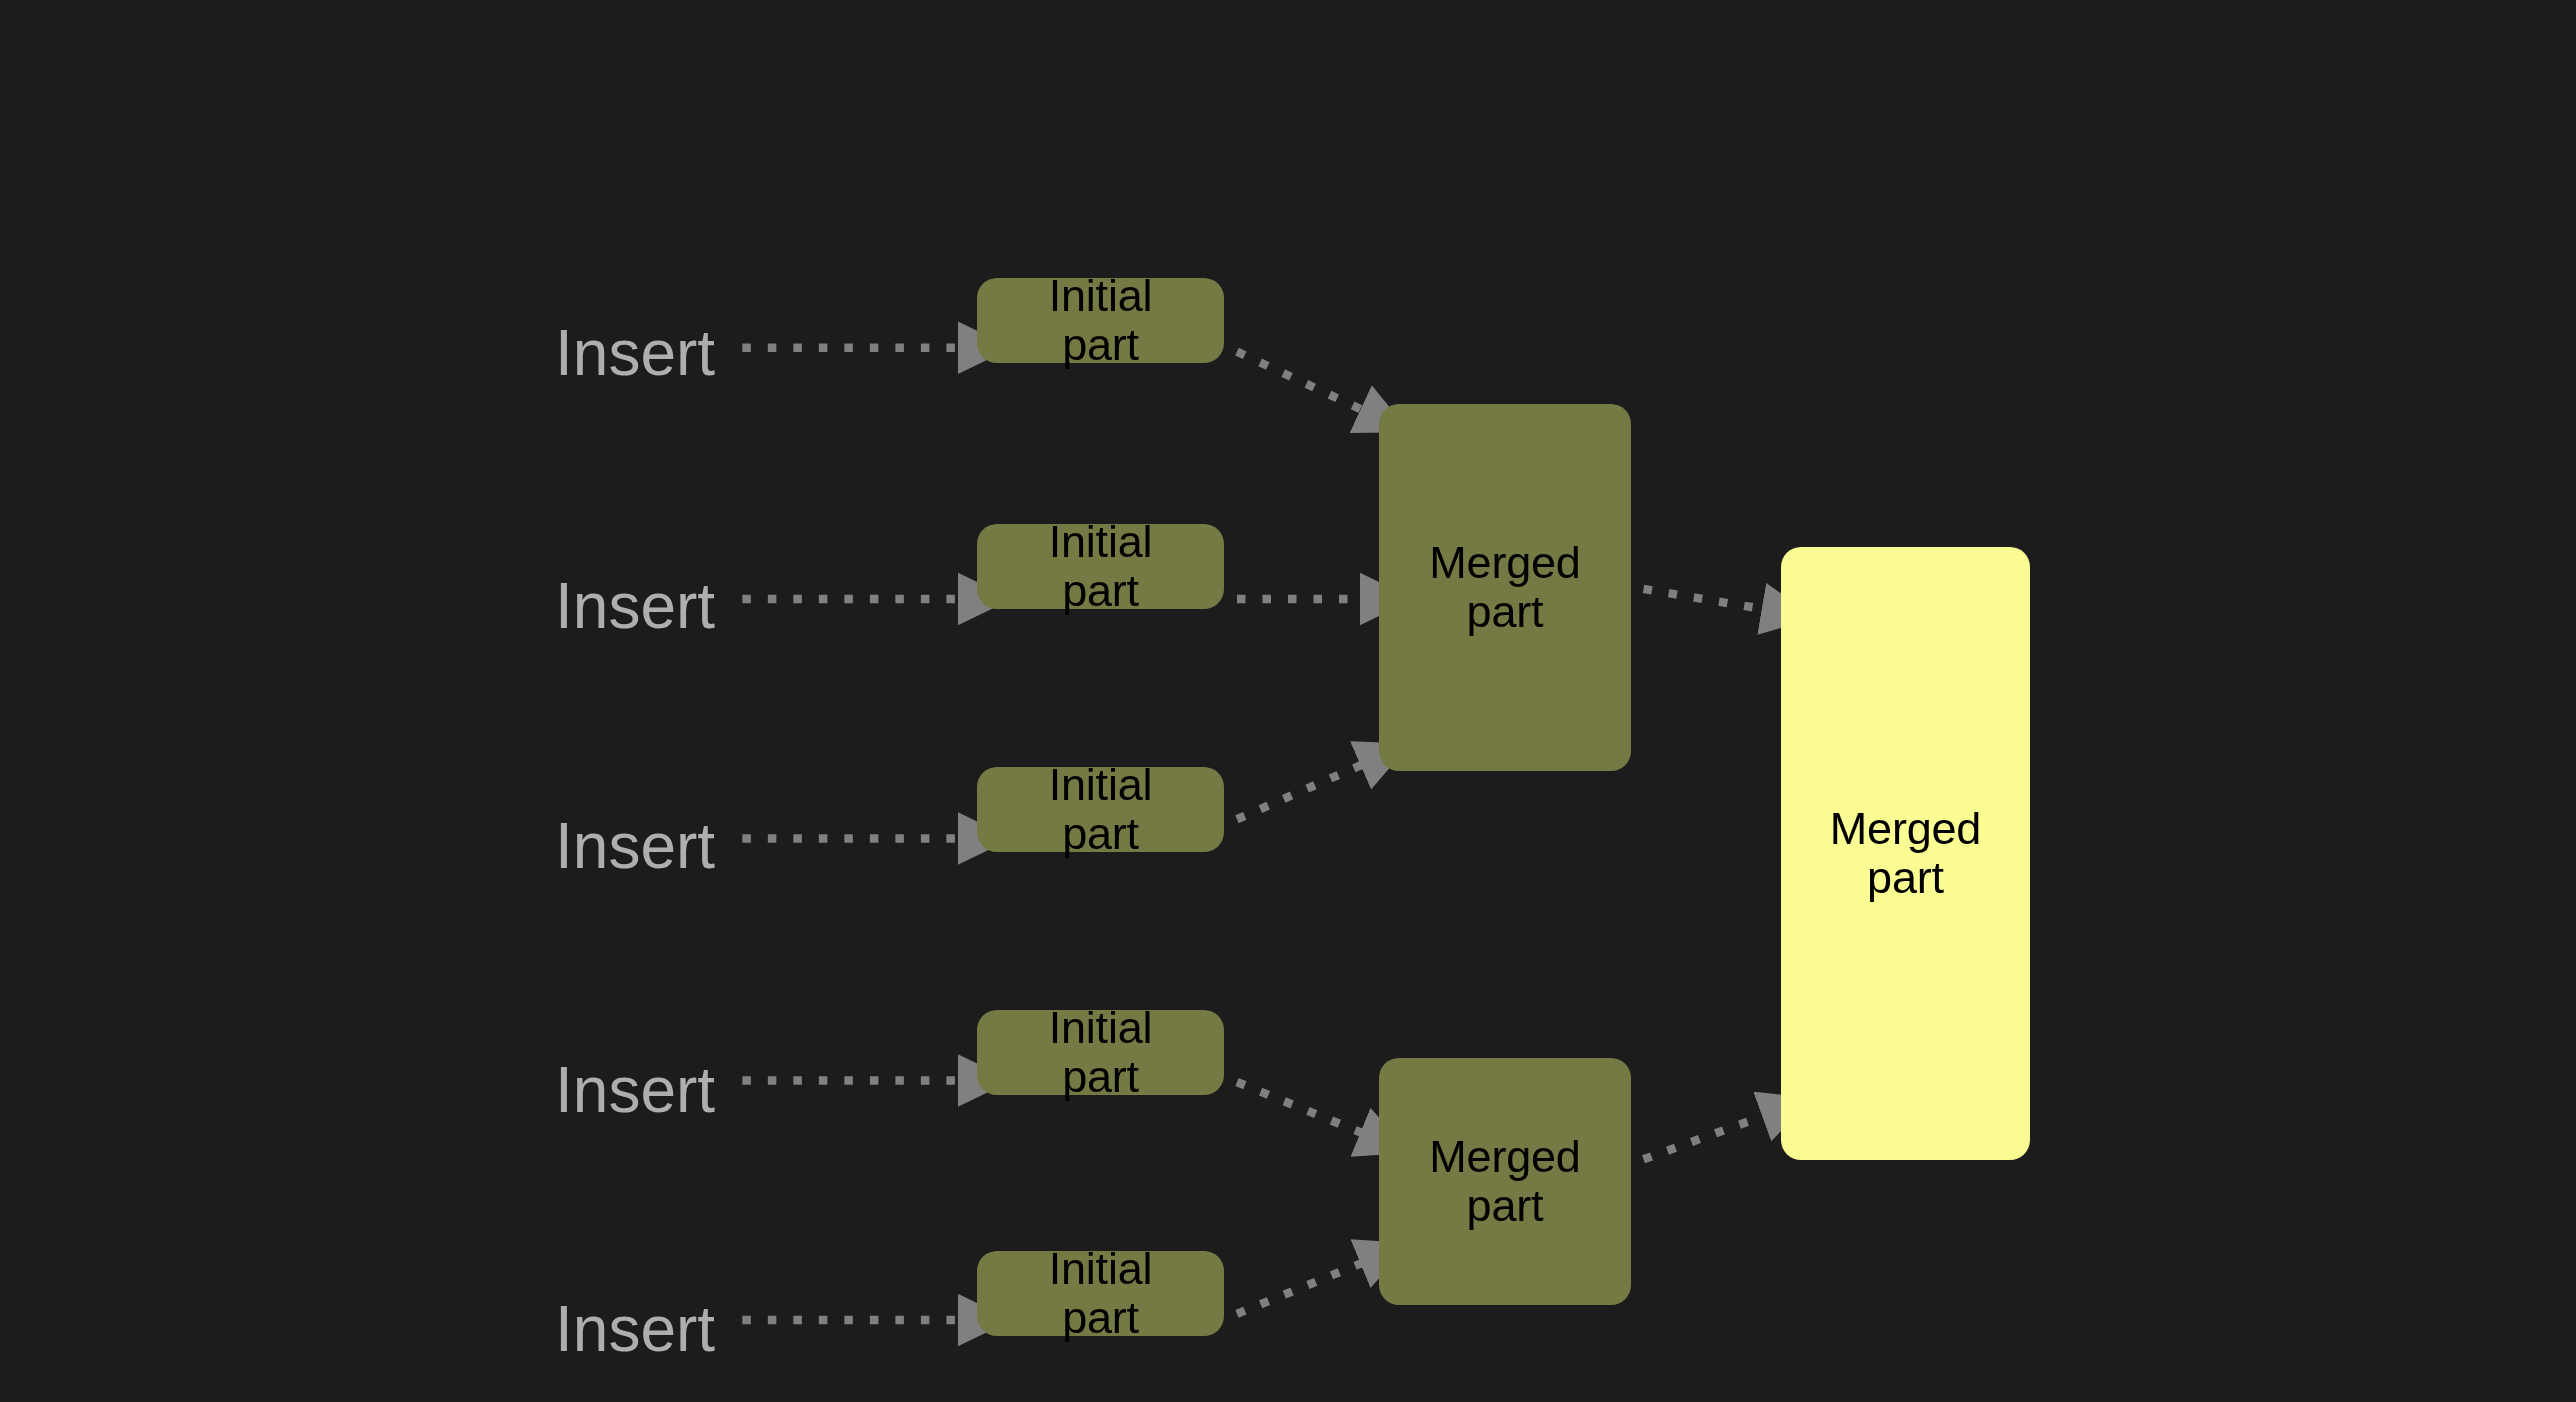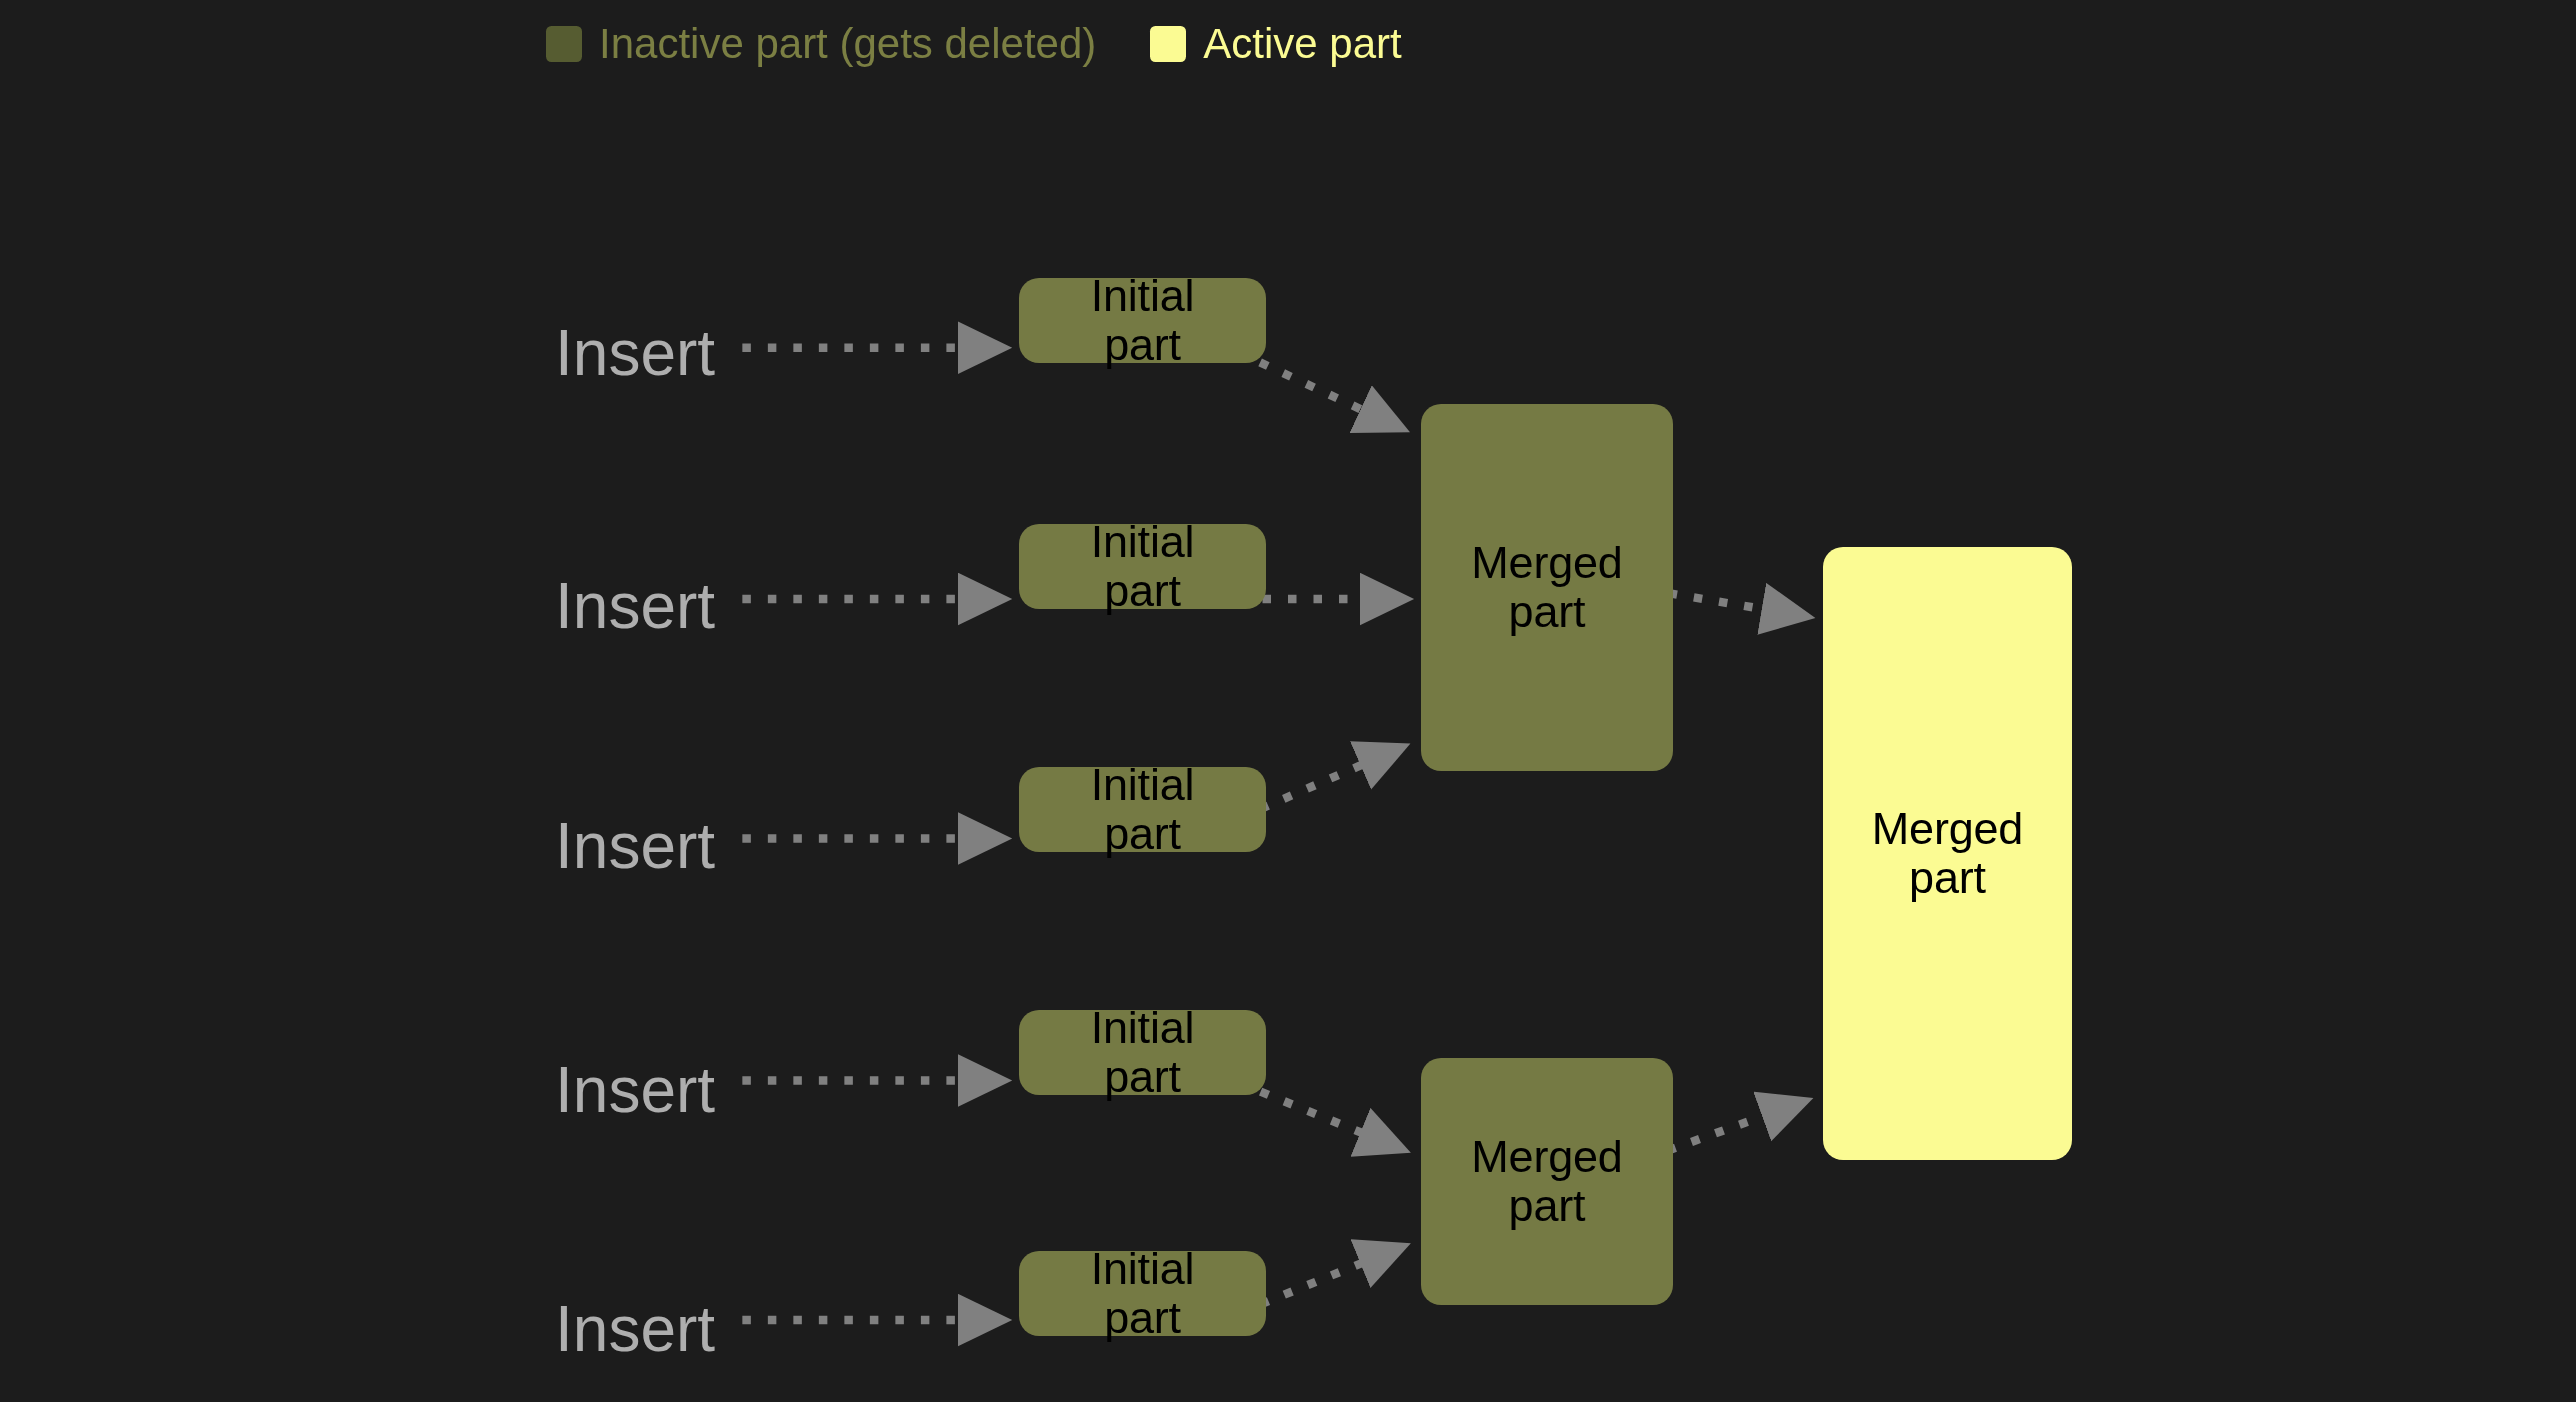--- a/index.html
+++ b/index.html
@@ -54,21 +54,20 @@
     display: flex;
     align-items: center;
     justify-content: center;
     text-align: center;
     color: #000000;
     font-size: 45px;
     line-height: 1.07;
     border-radius: 20px;
     white-space: pre-line;
     letter-spacing: -0.2px;
-    margin-left: 42px;
   }
   .box.inactive { background: #757a44; }
   .box.active   { background: #fbfb93; }
 
   
   .insert-label {
     position: absolute;
     color: #aeaeae;
     font-size: 64px;
     line-height: 1;
@@ -83,31 +82,20 @@
     width: 2576px;
     height: 1402px;
     pointer-events: none;
   }
 </style>
 </head>
 <body>
 
 <div id="stage">
 
-  <div class="legend">
-    <div class="legend-entry">
-      <div class="legend-swatch inactive"></div>
-      <div class="legend-label inactive">Inactive part (gets deleted)</div>
-    </div>
-    <div class="legend-gap"></div>
-    <div class="legend-entry">
-      <div class="legend-swatch active"></div>
-      <div class="legend-label active">Active part</div>
-    </div>
-  </div>
 
   <svg id="arrows" viewBox="0 0 3332 1814" xmlns="http://www.w3.org/2000/svg">
     <defs>
       <marker id="ah" markerWidth="7" markerHeight="7" refX="1.2" refY="3.1" orient="auto" markerUnits="strokeWidth">
         <path d="M0,0 L0,6.2 L6.4,3.1 z" fill="#808080"></path>
       </marker>
     </defs>
     <g id="arrow-group" stroke="#808080" stroke-width="11" stroke-dasharray="11 22" stroke-linecap="butt" fill="none">
         <line x1="960" y1="450" x2="1252" y2="450" marker-end="url(#ah)"></line>
         <line x1="960" y1="775" x2="1252" y2="775" marker-end="url(#ah)"></line>

